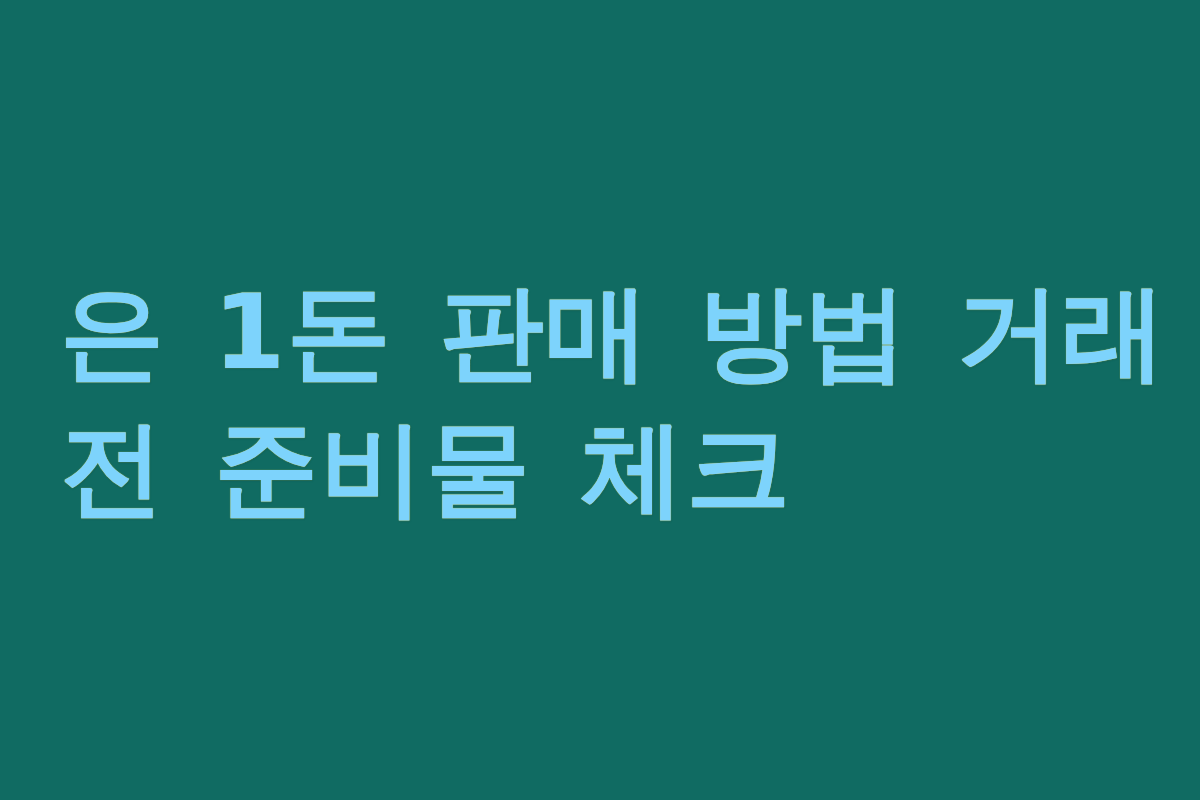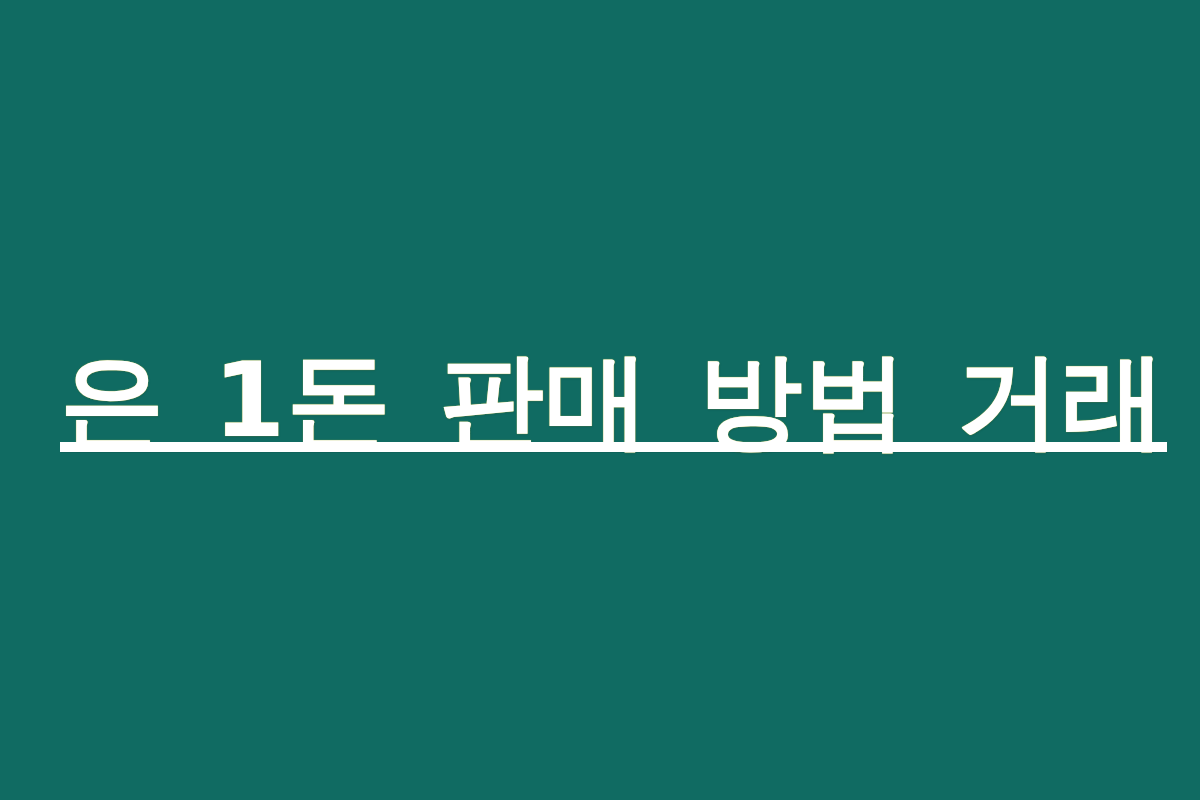--- a/index.html
+++ b/index.html
@@ -54,17 +54,18 @@
   #headline .line.line-2 {
     
     letter-spacing: 0.018em;
   }
 </style>
 </head>
 <body>
 
 <div id="poster" style="background: rgb(16, 107, 98);">
 
-  <h1 id="headline" style="color: #ffffff; text-shadow: rgb(248, 224, 79) 0px 0px 1px, rgba(10, 60, 54, 0.3) 0.5px 0.5px 1.5px; text-align: left; text-decoration: underline;">
+  <h1 id="headline" style="color: #7dd3fc; text-shadow: rgb(248, 224, 79) 0px 0px 1px, rgba(10, 60, 54, 0.3) 0.5px 0.5px 1.5px; text-align: left;">
     <span class="line line-1">은 1돈 판매 방법 거래</span>
+    <span class="line line-2">전 준비물 체크</span>
   </h1>
 
 </div>
 
 </body></html>

